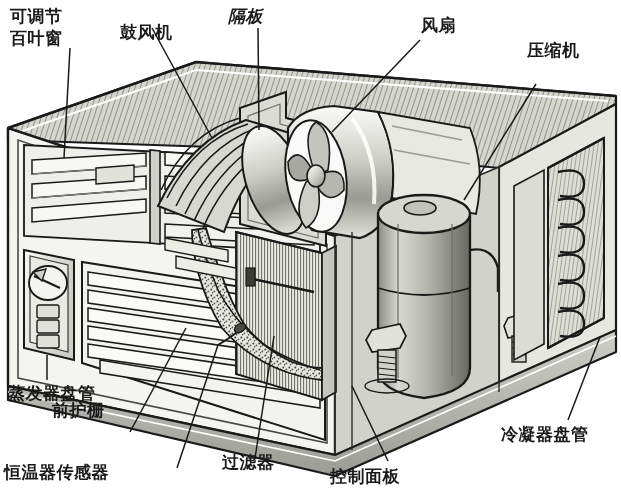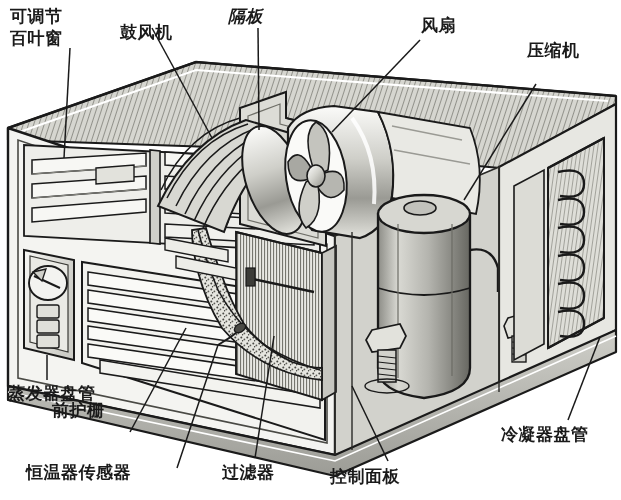--- a/index.html
+++ b/index.html
@@ -318,19 +318,19 @@
   </svg>
 
   <div id="callout-layer">
       <div class="callout-label" style="left: 10px; top: 6px;"><div>可调节</div><div>百叶窗</div></div>
       <div class="callout-label" style="left: 120px; top: 22px;"><div>鼓风机</div></div>
       <div class="callout-label" style="left: 228px; top: 6px; font-style: italic;"><div>隔板</div></div>
       <div class="callout-label" style="left: 421px; top: 15px;"><div>风扇</div></div>
       <div class="callout-label" style="left: 527px; top: 40px;"><div>压缩机</div></div>
       <div class="callout-label" style="left: 8px; top: 383px;"><div>蒸发器盘管</div></div>
       <div class="callout-label" style="left: 52px; top: 400px;"><div>前护栅</div></div>
-      <div class="callout-label" style="left: 26px; top: 462px;"><div>恒温器传感器</div></div>
-      <div class="callout-label" style="left: 222px; top: 462px;"><div>过滤器</div></div>
+      <div class="callout-label" style="left: 4px; top: 462px;"><div>恒温器传感器</div></div>
+      <div class="callout-label" style="left: 222px; top: 452px;"><div>过滤器</div></div>
       <div class="callout-label" style="left: 330px; top: 466px;"><div>控制面板</div></div>
       <div class="callout-label" style="left: 477px; top: 424px; margin-left: 24px;"><div>冷凝器盘管</div></div>
     </div>
 
 </div>
 
 </body></html>

